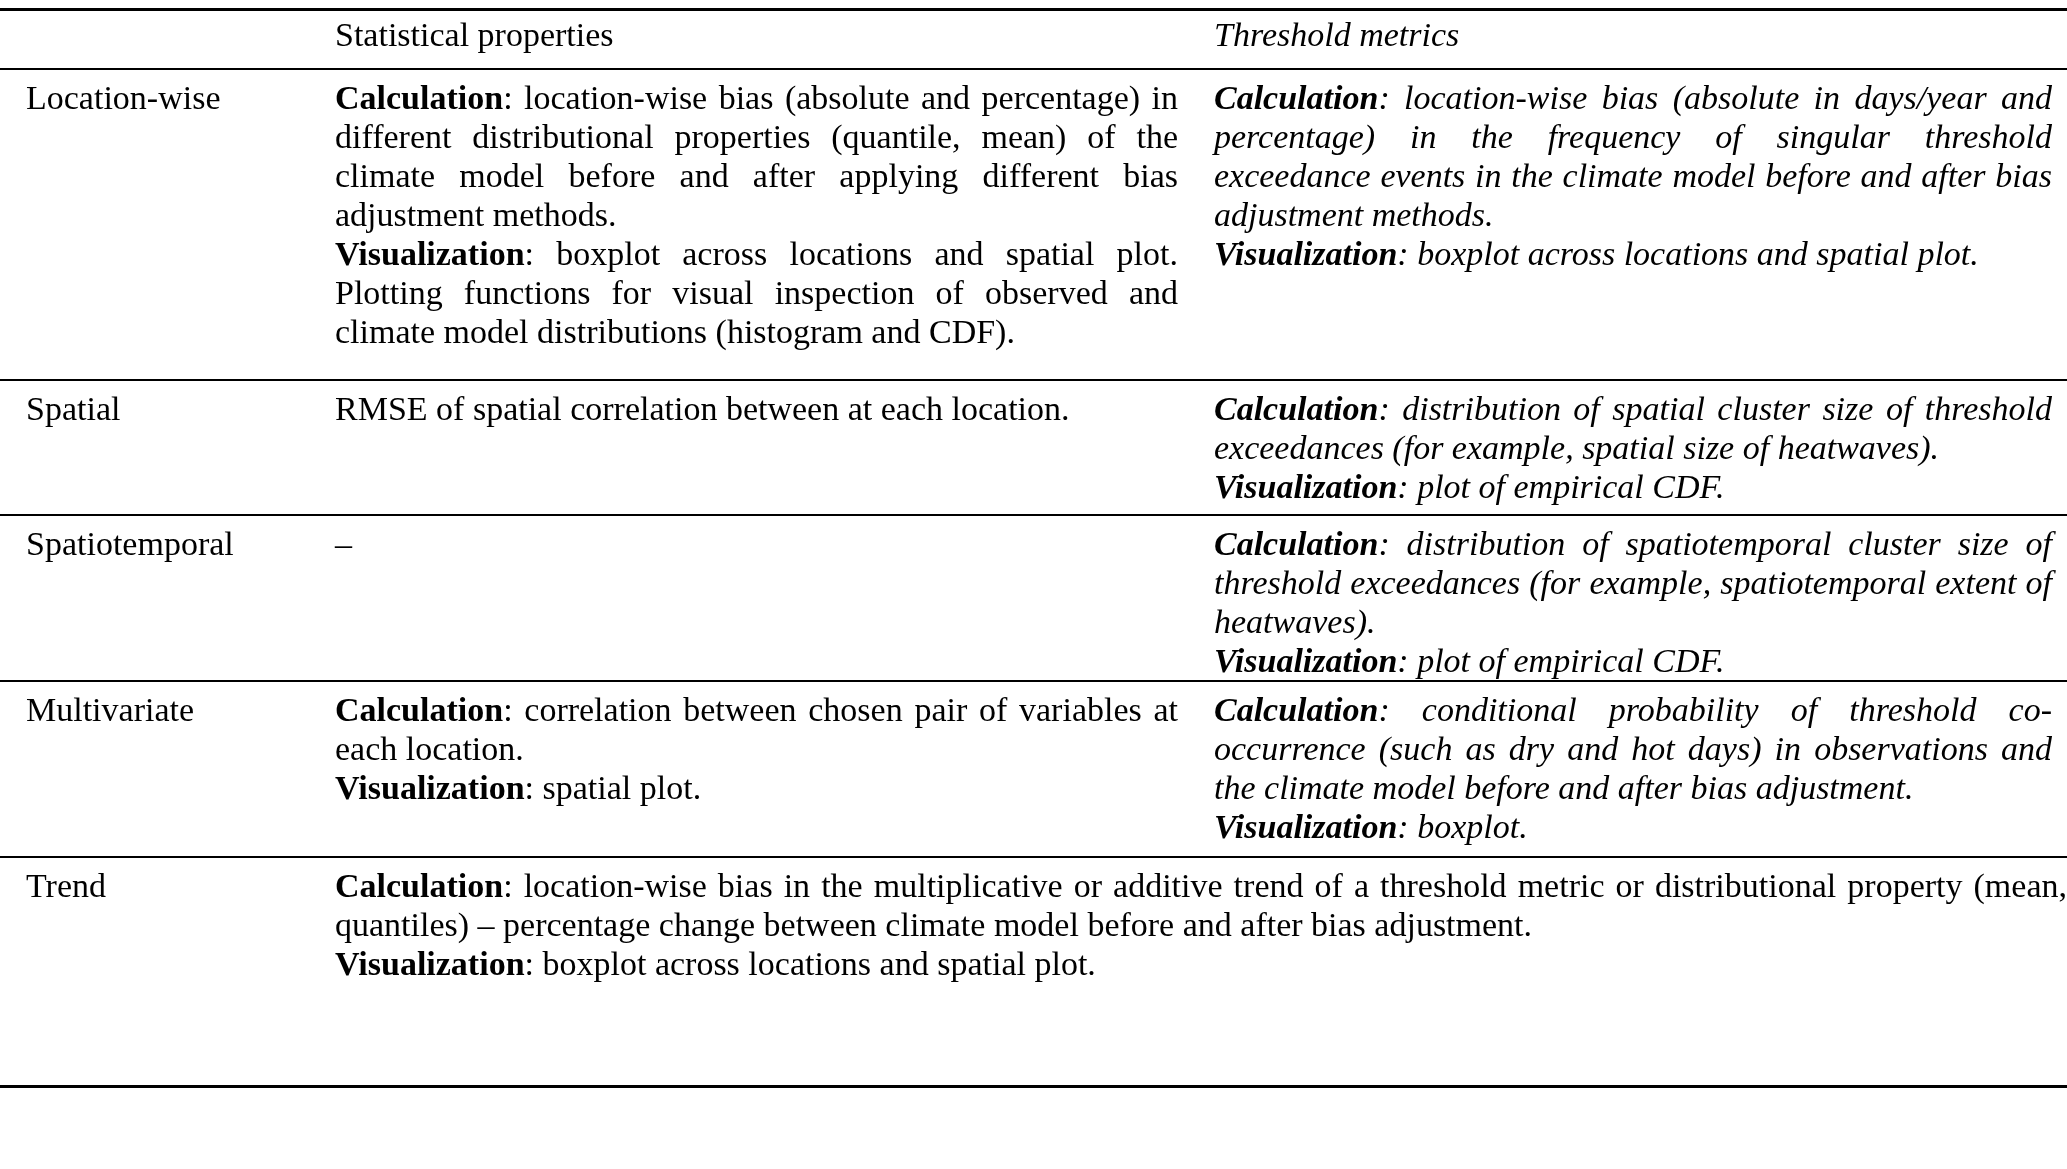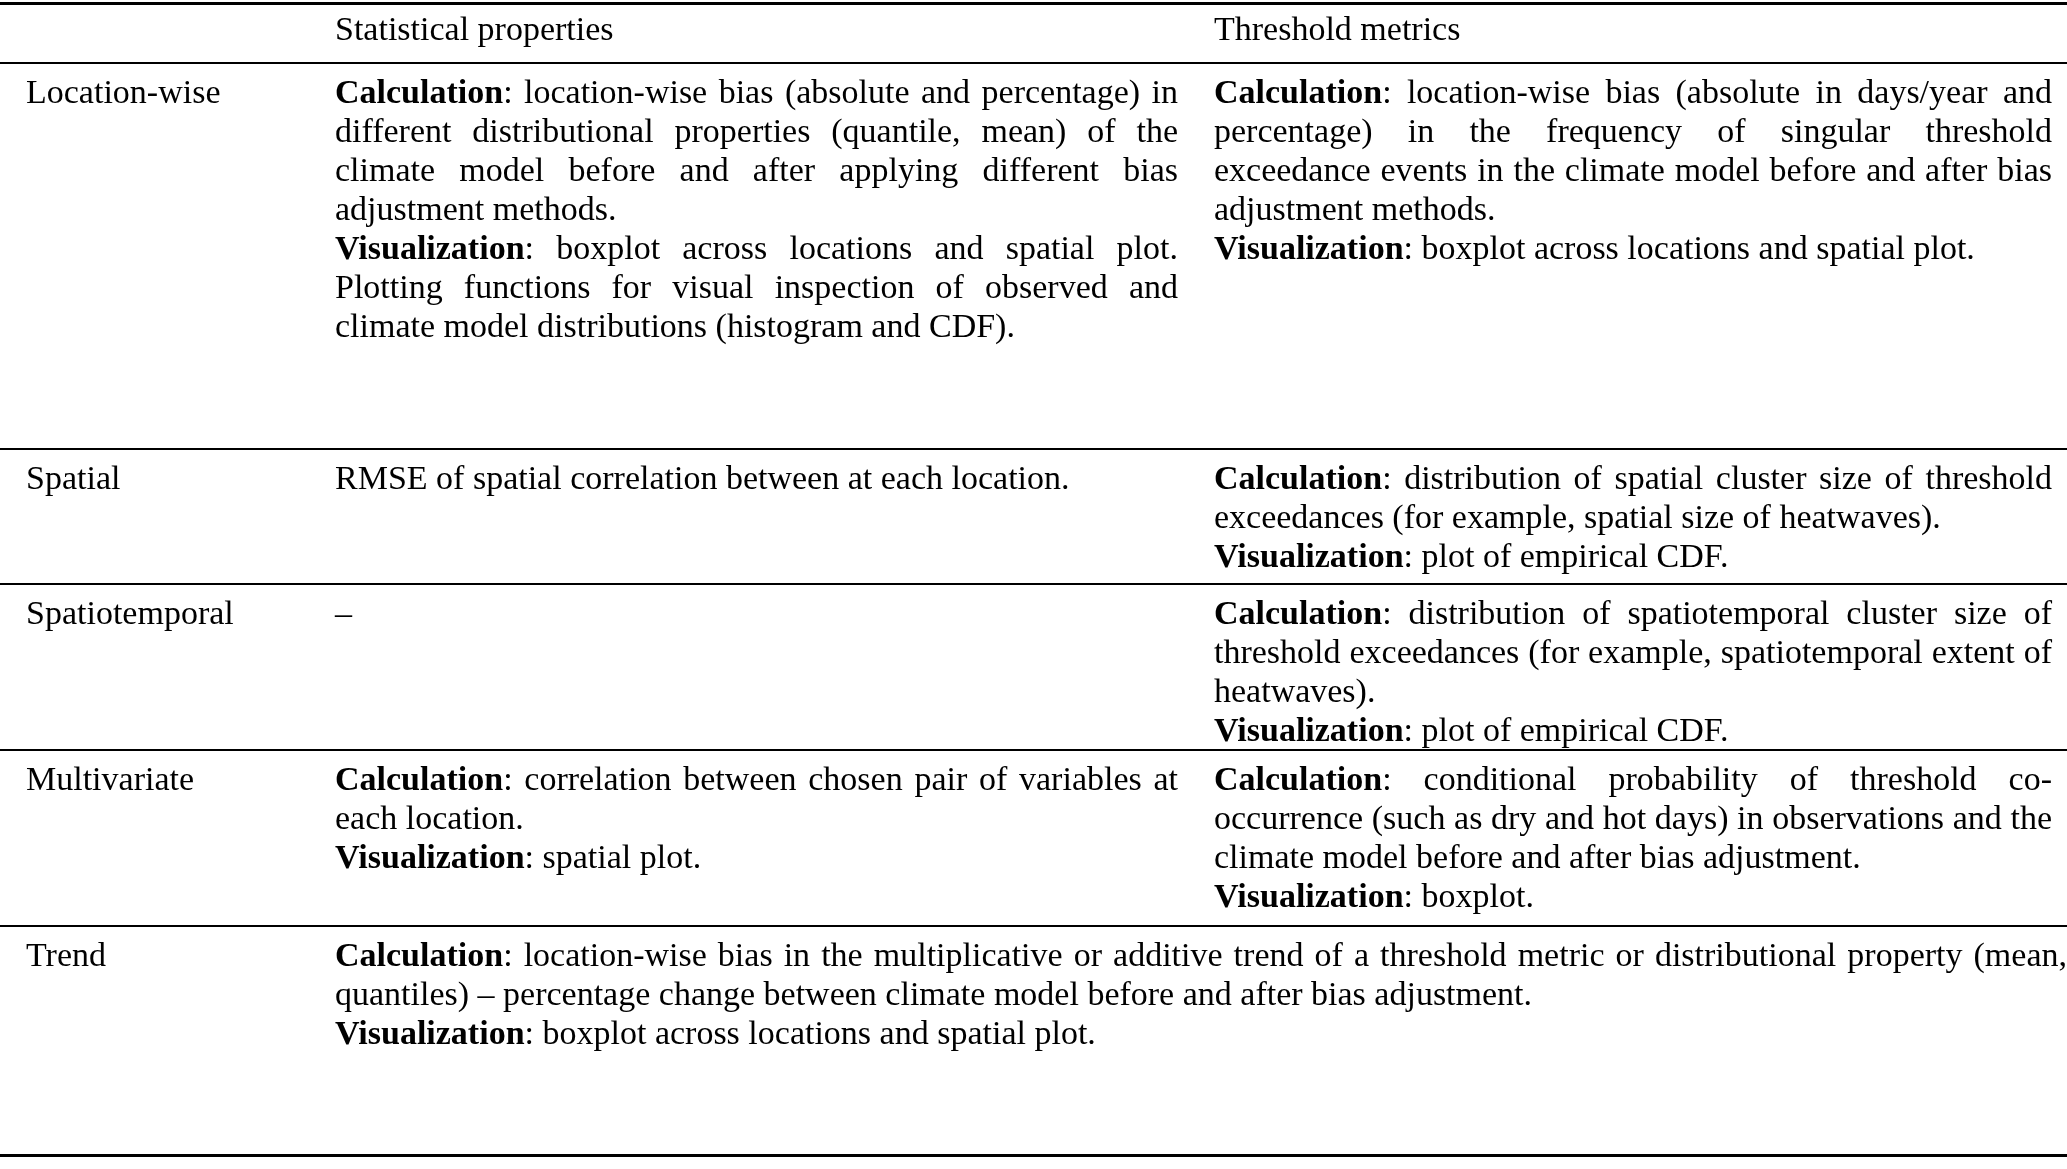--- a/index.html
+++ b/index.html
@@ -13,47 +13,47 @@
     height:1169px;
     background:var(--bg);
     color:var(--text);
     font-family:"Liberation Serif","DejaVu Serif",serif;
     font-size:34px;
     line-height:39px;
     overflow:hidden;
   }
   table.metrics{
     width:2067px;
-    margin-top:2px;
+    margin-top:8px;
     border-collapse:collapse;
     table-layout:fixed;
     border-top:3px solid var(--rule);
     border-bottom:3px solid var(--rule);
   }
   col.c1{width:335px;}
   col.c2{width:861px;}
   col.c3{width:871px;}
   tr{border-bottom:2px solid var(--rule);}
   th,td{
     vertical-align:top;
     font-weight:normal;
     padding:8px 0 0 0;
     text-align:left;
   }
   thead th{padding-top:4px;}
   thead tr{height:59px;}
-  tbody tr:nth-child(1){height:386px;}
+  tbody tr:nth-child(1){height:311px;}
   tbody tr:nth-child(2){height:135px;}
   tbody tr:nth-child(3){height:126px;}
   tbody tr:nth-child(4){height:176px;}
   tbody tr:nth-child(5){height:230px;}
   tbody tr:nth-child(6){height:139px;}
   .label-cell{padding-left:26px;}
   .stat-cell{padding-right:18px;text-align:justify;}
-  .thresh-cell{padding-left:18px;padding-right:15px;text-align:justify;}
+  .thresh-cell{padding-left:18px;padding-right:15px;text-align:justify;font-style:italic;}
   .combined-cell{text-align:justify;}
   td p{margin:0;hyphens:auto;-webkit-hyphens:auto;}
   td p b{font-weight:bold;}
 </style>
 </head>
 <body>
 
 <table class="metrics">
   <colgroup>
     <col class="c1">

